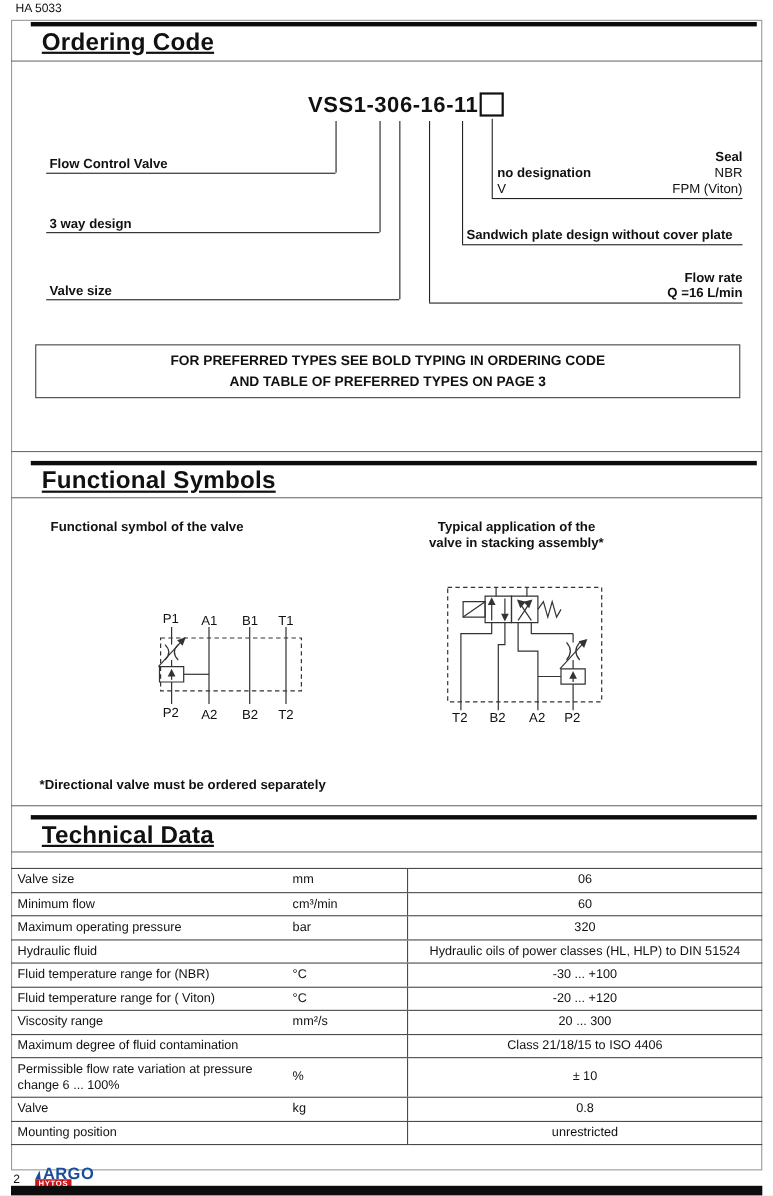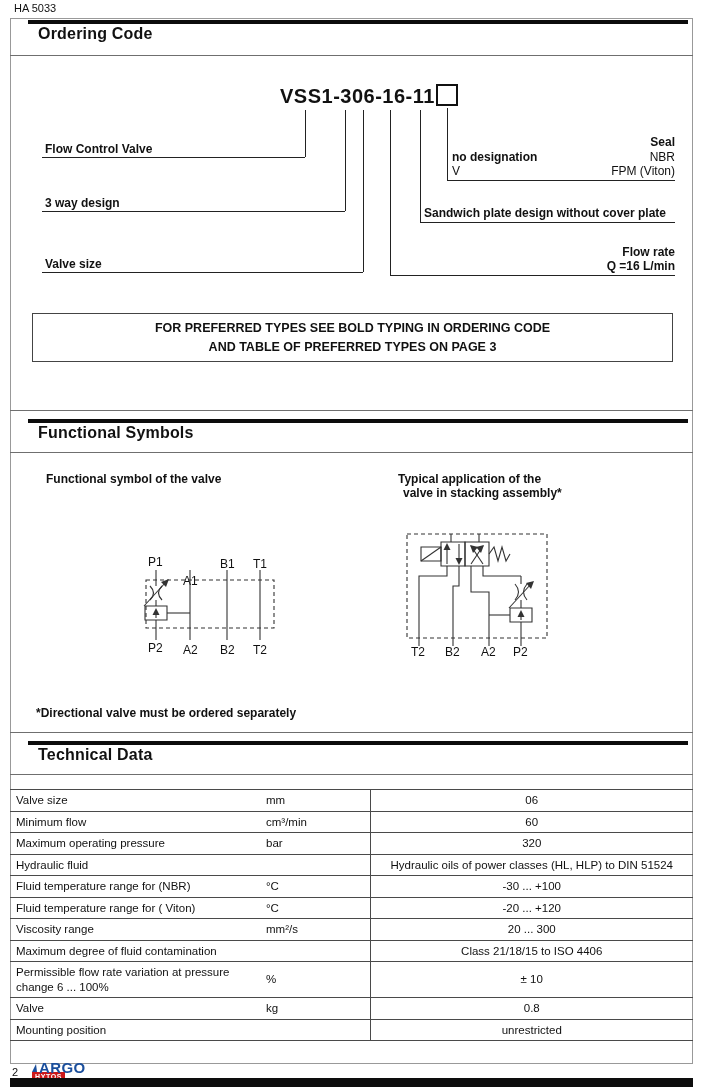--- a/index.html
+++ b/index.html
@@ -4,21 +4,21 @@
 <title>Document</title>
 <style>
   * { margin:0; padding:0; box-sizing:border-box; }
   html,body { background:#e8e8e8; }
   body { font-family:"Liberation Sans", sans-serif; color:#111; }
   .page { position:relative; width:703px; height:1087px; background:#ffffff; overflow:hidden; margin:0; }
   .vline{ position:absolute; width:1px; background:#222; }
   .hline{ position:absolute; height:1px; background:#222; }
   .thin { position:absolute; left:10px; width:683px; height:1px; background:#6f6f6f; }
   .hbar { position:absolute; left:28px; width:660px; height:4px; background:#0c0c0c; }
-  .heading { position:absolute; left:38px; font-size:16px; font-weight:bold; letter-spacing:.2px; white-space:nowrap; }
+  .heading { position:absolute; left:38px; font-size:22px; font-weight:bold; letter-spacing:.2px; white-space:nowrap;text-decoration:underline; }
   .page-border { position:absolute; left:10px; top:18px; width:683px; height:1046px; border:1px solid #999; }
 
   .doc-code { position:absolute; left:14px; top:2px; font-size:11px; }
 
   .ordering-code { position:absolute; left:280px; top:85px; font-size:20px; font-weight:bold; letter-spacing:.5px; white-space:nowrap; }
   .seal-box { position:absolute; left:436px; top:84px; width:22px; height:22px; border:2px solid #111; background:#fff; }
 
   .lbl { position:absolute; font-size:12px; white-space:nowrap; }
   .bold { font-weight:bold; }
   .right-align { position:absolute; text-align:right; font-size:12px; white-space:nowrap; }
@@ -102,24 +102,24 @@
     <div>AND TABLE OF PREFERRED TYPES ON PAGE 3</div>
   </div>
 
   <div class="thin" style="top:410px"></div>
   <div class="hbar" style="top:419px"></div>
   <div class="heading" style="top:424px">Functional Symbols</div>
   <div class="thin" style="top:452px"></div>
 
   <div class="caption" style="left:46px;top:472px">Functional symbol of the valve</div>
   <div class="caption" style="left:398px;top:472px">Typical application of the</div>
-  <div class="caption" style="left:403px;top:486px">valve in stacking assembly*</div>
+  <div class="caption" style="left:390px;top:486px">valve in stacking assembly*</div>
 
   <div class="port" style="left:148px;top:555px">P1</div>
-  <div class="port" style="left:183px;top:574px">A1</div>
+  <div class="port" style="left:183px;top:557px">A1</div>
   <div class="port" style="left:220px;top:557px">B1</div>
   <div class="port" style="left:253px;top:557px">T1</div>
   <div class="port" style="left:148px;top:641px">P2</div>
   <div class="port" style="left:183px;top:643px">A2</div>
   <div class="port" style="left:220px;top:643px">B2</div>
   <div class="port" style="left:253px;top:643px">T2</div>
 
   <svg class="diagram" style="left:140px;top:570px" width="140" height="70" viewBox="0 0 140 70">
     <g stroke="#333" fill="none" stroke-width="1.1">
       <rect x="6" y="10" width="128" height="48" stroke-dasharray="4 3"></rect>

